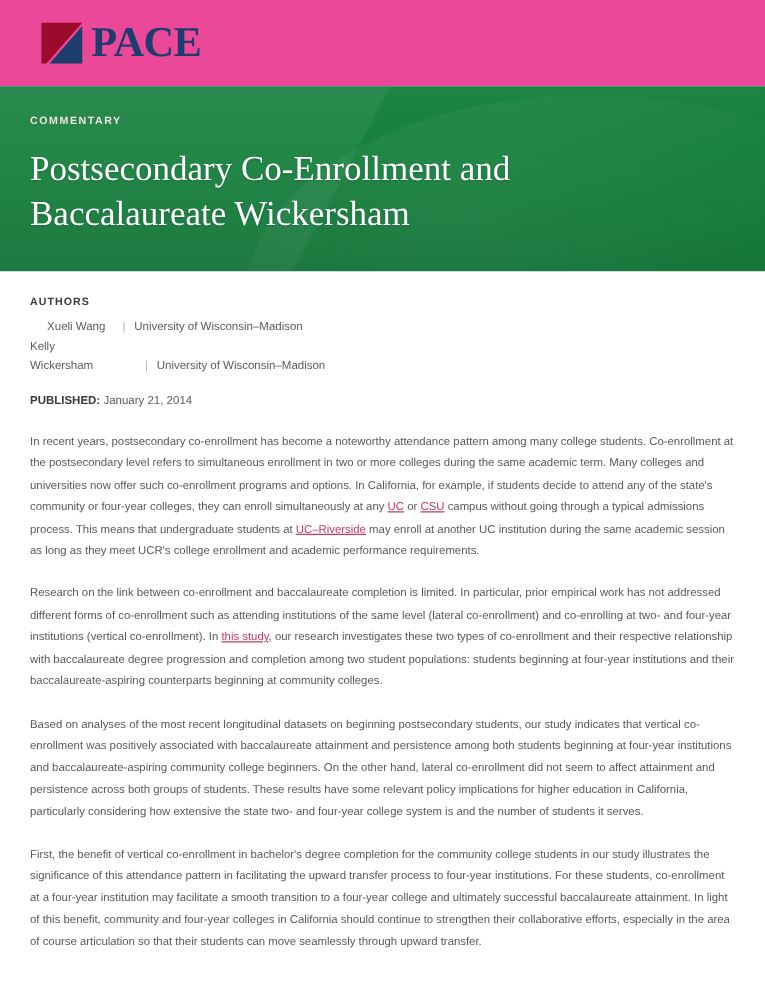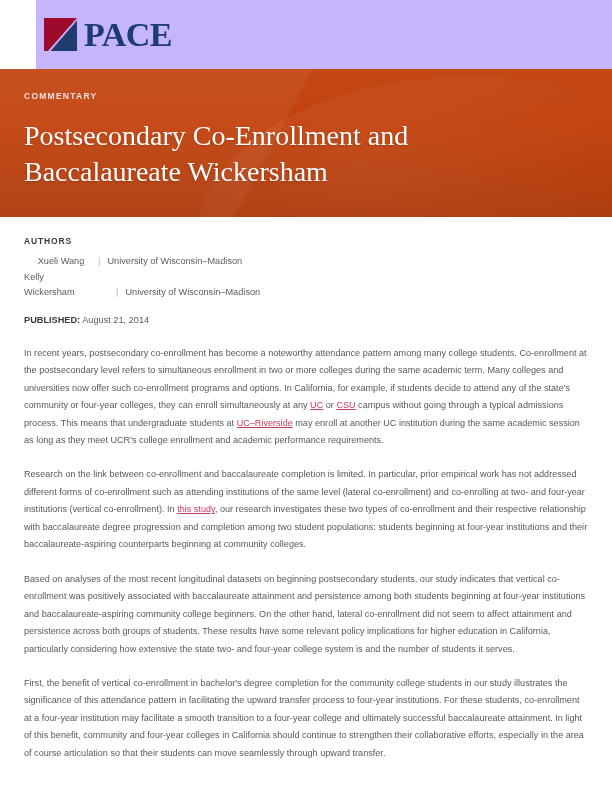--- a/index.html
+++ b/index.html
@@ -13,26 +13,25 @@
     position: relative;
     overflow: hidden;
     font-family: "Liberation Sans", sans-serif;
     color: #4a4a4a;
     -webkit-font-smoothing: antialiased;
   }
 
   
   .logo-bar {
     height: 69px;
-    background: #c4b5fd;
+    background: #ec4899;
     display: flex;
     align-items: center;
-    padding-left: 8px;
+    padding-left: 33px;
     box-sizing: border-box;
-    margin-left: 36px;
   }
   .logo {
     display: flex;
     align-items: center;
     gap: 7px;
   }
   .logo-mark {
     width: 33px;
     height: 33px;
     position: relative;
@@ -44,21 +43,21 @@
     font-size: 34px;
     line-height: 34px;
     font-weight: 700;
     color: #1f3c6e;
     letter-spacing: -0.5px;
   }
 
   
   .hero {
     position: relative;
-    background: #c2410c;
+    background: #15803d;
     padding: 22px 24px 28px 24px;
     box-sizing: border-box;
     min-height: 124px;
     overflow: hidden;
   }
   .hero-swoosh-a {
     position: absolute;
     left: -10%;
     top: -60%;
     width: 130%;
@@ -224,21 +223,21 @@
     <span class="nm">Kelly</span>
     <span class="second">
       <span class="nm2">Wickersham</span>
       <span class="author-sep">|</span>
       <span class="author-affil">University of Wisconsin–Madison</span>
     </span>
   </div>
 
   <div class="published">
     <span class="plabel">PUBLISHED:</span>
-    <span>August 21, 2014</span>
+    <span>January 21, 2014</span>
   </div>
 
   <div class="body-copy">
 
     <p><span>In recent years, postsecondary co-enrollment has become a noteworthy attendance pattern among many college students. Co-enrollment at the postsecondary level refers to simultaneous enrollment in two or more colleges during the same academic term. Many colleges and universities now offer such co-enrollment programs and options. In California, for example, if students decide to attend any of the state's community or four-year colleges, they can enroll simultaneously at any </span><a class="inline-link" href="#">UC</a><span> or </span><a class="inline-link" href="#">CSU</a><span> campus without going through a typical admissions process. This means that undergraduate students at </span><a class="inline-link" href="#">UC–Riverside</a><span> may enroll at another UC institution during the same academic session as long as they meet UCR's college enrollment and academic performance requirements.</span></p>
 
     <p><span>Research on the link between co-enrollment and baccalaureate completion is limited. In particular, prior empirical work has not addressed different forms of co-enrollment such as attending institutions of the same level (lateral co-enrollment) and co-enrolling at two- and four-year institutions (vertical co-enrollment). In </span><a class="inline-link" href="#">this study</a><span>, our research investigates these two types of co-enrollment and their respective relationship with baccalaureate degree progression and completion among two student populations: students beginning at four-year institutions and their baccalaureate-aspiring counterparts beginning at community colleges.</span></p>
 
     <p>Based on analyses of the most recent longitudinal datasets on beginning postsecondary students, our study indicates that vertical co-enrollment was positively associated with baccalaureate attainment and persistence among both students beginning at four-year institutions and baccalaureate-aspiring community college beginners. On the other hand, lateral co-enrollment did not seem to affect attainment and persistence across both groups of students. These results have some relevant policy implications for higher education in California, particularly considering how extensive the state two- and four-year college system is and the number of students it serves.</p>
 

